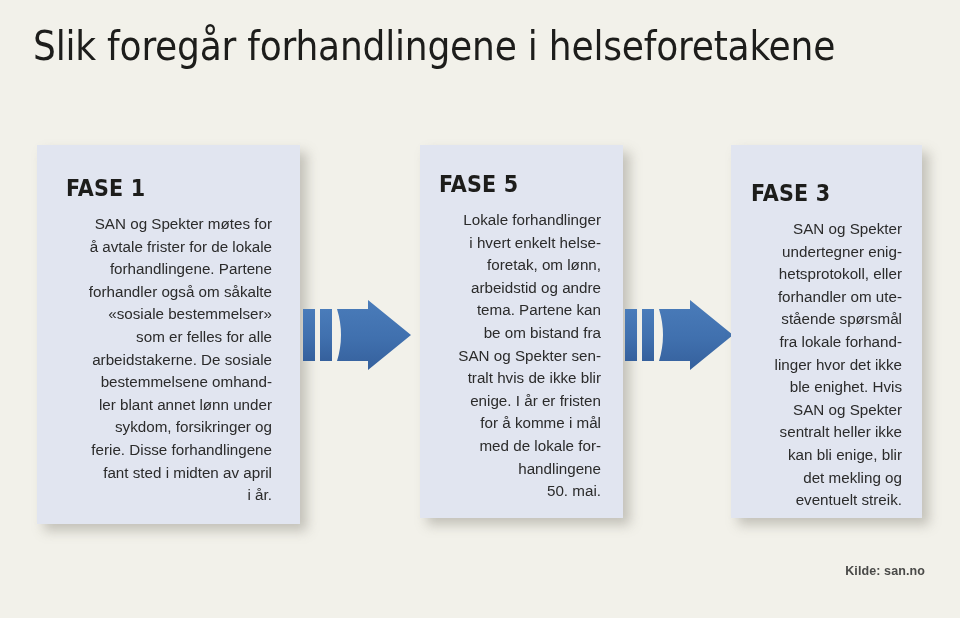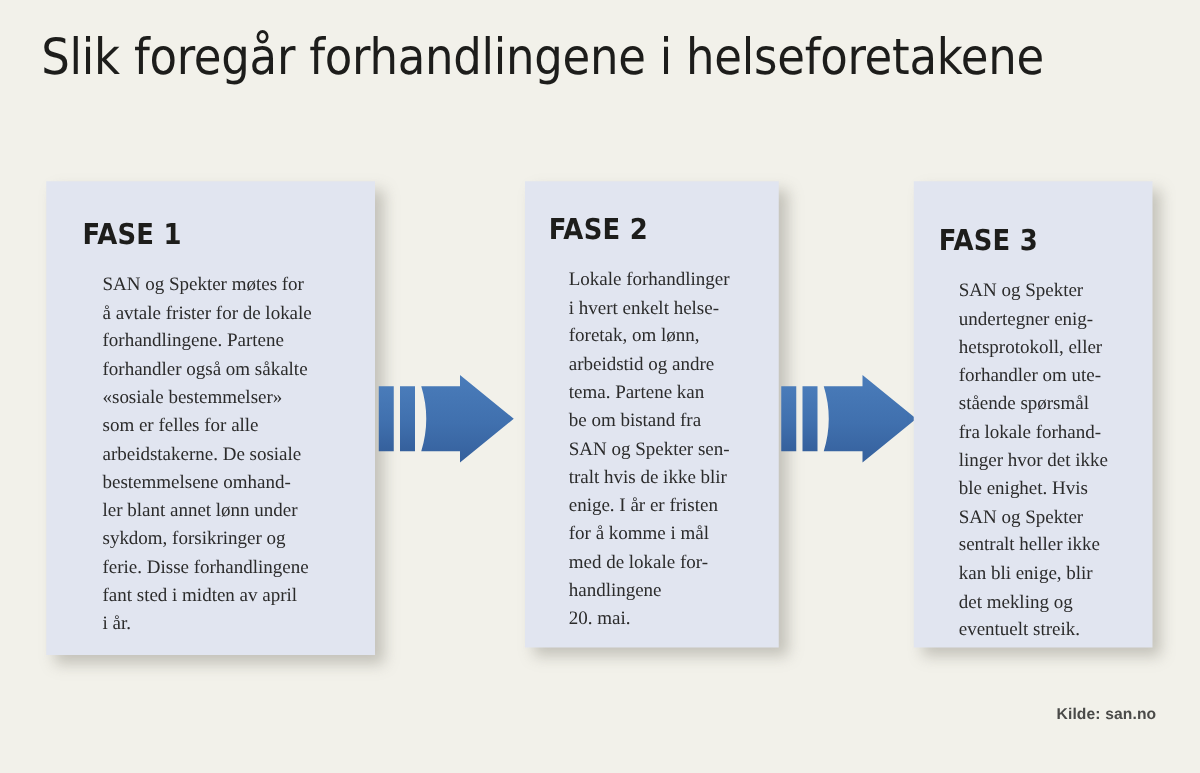--- a/index.html
+++ b/index.html
@@ -73,26 +73,27 @@
     font-stretch: condensed;
     font-weight: 700;
     font-size: 23px;
     line-height: 26px;
     color: #1d1d1b;
     letter-spacing: 0.2px;
     margin: 0 0 12px 0;
   }
 
   .phase-body {
-    font-family: Liberation Serif, serif;
+    font-family: Liberation Sans, sans-serif;
     font-size: 15.2px;
     line-height: 22.6px;
     color: #2b2b2b;
     white-space: pre-line;
-    margin: 16px;
+    margin: 4px;
+    text-align: right;
   }
 
   
   .flow-arrow {
     position: absolute;
     width: 112px;
     height: 74px;
   }
   #flow-arrow-1 { left: 301px; top: 298px; }
   #flow-arrow-2 { left: 623px; top: 298px; }
@@ -145,34 +146,34 @@
           <stop offset="1" stop-color="#35609c"></stop>
         </linearGradient>
       </defs>
       <rect x="2" y="11" width="12" height="52" fill="url(#agrad1)"></rect>
       <rect x="19" y="11" width="12" height="52" fill="url(#agrad1)"></rect>
       <path d="M36 11 H67 V2 L110 37 L67 72 V63 H36 Q44 37 36 11 Z" fill="url(#agrad1)"></path>
     </svg>
   </div>
 
   <div class="phase-card" id="phase-card-2">
-    <div class="phase-heading">FASE 2</div>
+    <div class="phase-heading">FASE 5</div>
     <div class="phase-body">Lokale forhandlinger
 i hvert enkelt helse-
 foretak, om lønn,
 arbeidstid og andre
 tema. Partene kan
 be om bistand fra
 SAN og Spekter sen-
 tralt hvis de ikke blir
 enige. I år er fristen
 for å komme i mål
 med de lokale for-
 handlingene
-20. mai.</div>
+50. mai.</div>
   </div>
 
   <div class="flow-arrow" id="flow-arrow-2">
     <svg viewBox="0 0 112 74" xmlns="http://www.w3.org/2000/svg" aria-hidden="true">
       <defs>
         <linearGradient id="agrad2" x1="0" y1="0" x2="0" y2="1">
           <stop offset="0" stop-color="#4a7cba"></stop>
           <stop offset="0.55" stop-color="#4070ae"></stop>
           <stop offset="1" stop-color="#35609c"></stop>
         </linearGradient>

